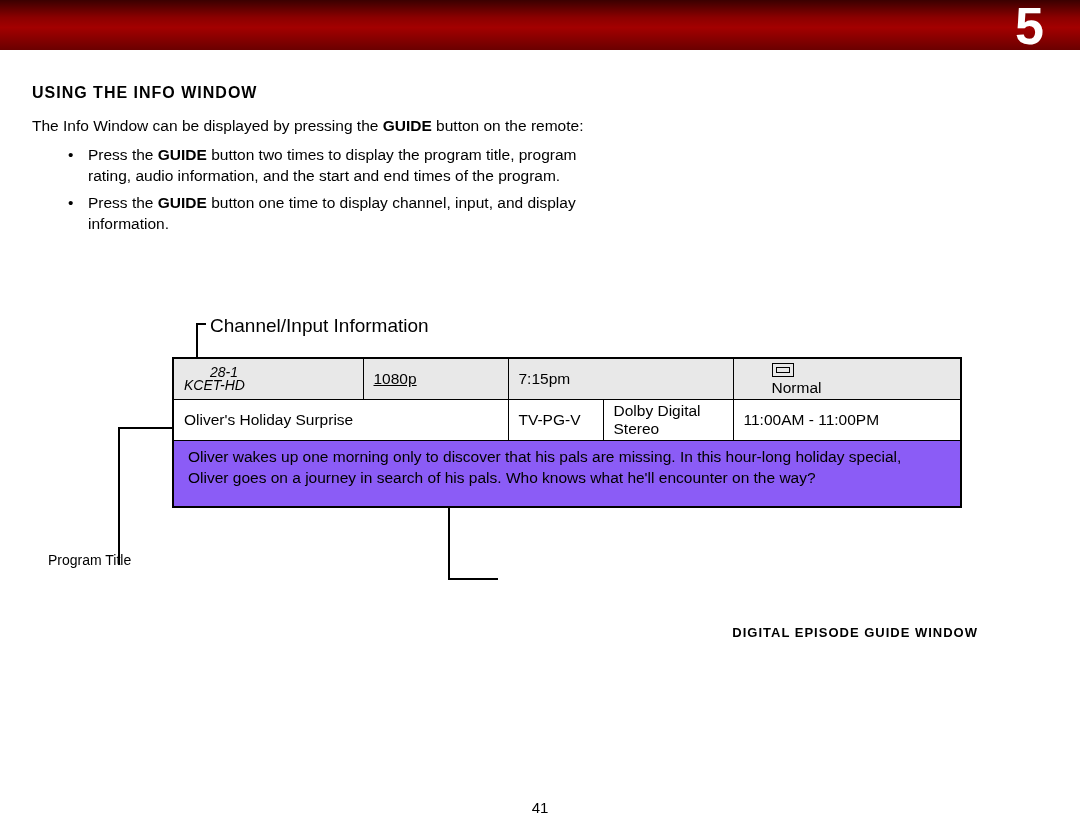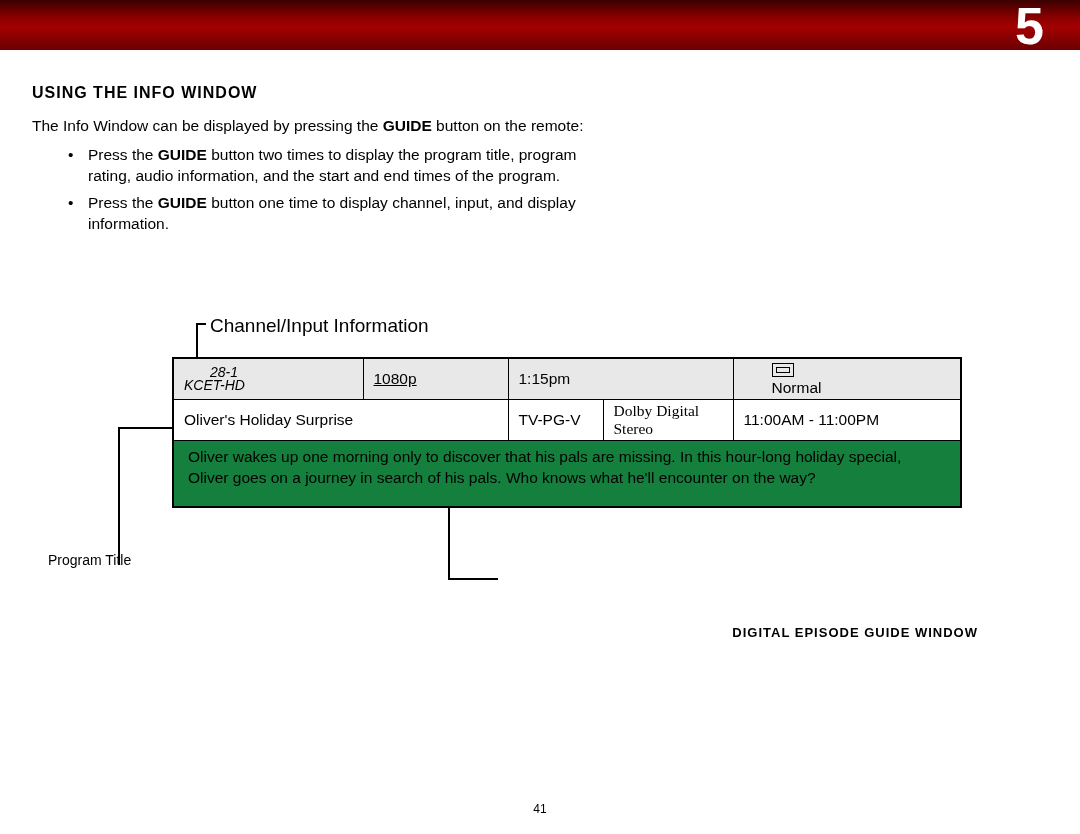--- a/index.html
+++ b/index.html
@@ -113,21 +113,21 @@
     border: 2px solid #000;
   }
   .info-table td {
     border: 1px solid #000;
     padding: 2px 10px;
     font-size: 15.5px;
     vertical-align: middle;
   }
   .row1 td { background: #e8e8e8; height: 30px; }
   .row2 td { background: #fff; height: 24px; }
-  .row3 td { background: #15803d; }
+  .row3 td { background: #8b5cf6; }
   .ch-num { font-style: italic; font-size: 14px; display: block; margin-bottom: -4px; padding-left: 26px; }
   .ch-name { font-size: 14px; font-style: italic; }
   .small-txt { font-size: 10.5px; }
   .small-txt2 { font-size: 12px; }
   .normal-icon-cell { font-size: 11px; }
   .aspect-icon {
     display: inline-block;
     width: 22px; height: 14px;
     border: 1.5px solid #000;
     position: relative;
@@ -153,21 +153,21 @@
     font-weight: 700;
     letter-spacing: 1px;
     text-transform: uppercase;
   }
   .page-number {
     position: absolute;
     bottom: 18px;
     left: 0;
     width: 100%;
     text-align: center;
-    font-size: 12px;
+    font-size: 15px;
   }
   .bold { font-weight: 700; }
 </style>
 </head>
 <body>
 
 <div class="header-band">
   <div class="page-chapter">5</div>
 </div>
 
@@ -206,30 +206,30 @@
     <div class="dot d-pd"></div>
 
     <table class="info-table">
       <tbody>
           <tr class="row1">
         <td style="width:190px;">
           <span class="ch-num">28-1</span>
           <span class="ch-name">KCET-HD</span>
         </td>
         <td style="width:145px; text-align:left;text-decoration:underline;">1080p</td>
-        <td style="width:180px; text-align:left;" colspan="2">1:15pm</td>
+        <td style="width:180px; text-align:left;" colspan="2">7:15pm</td>
         <td colspan="2" class="normal-icon-cell">
           <span class="aspect-icon"></span><br>
           <span style="margin-left:28px;">Normal</span>
         </td>
       </tr>
       <tr class="row2">
         <td colspan="2">Oliver's Holiday Surprise</td>
         <td style="width:95px;" class="small-txt2">TV-PG-V</td>
-        <td style="width:130px;font-family:Liberation Serif, serif;" class="small-txt">Dolby Digital Stereo</td>
+        <td style="width:130px;" class="small-txt">Dolby Digital Stereo</td>
         <td colspan="2" class="small-txt2">11:00AM - 11:00PM</td>
       </tr>
       <tr class="row3">
         <td colspan="6" class="desc-cell">Oliver wakes up one morning only to discover that his pals are missing. In this hour-long holiday special, Oliver goes on a journey in search of his pals. Who knows what he'll encounter on the way?</td>
       </tr>
     </tbody>
       </table>
 
     <div class="caption">DIGITAL EPISODE GUIDE WINDOW</div>
   </div>

